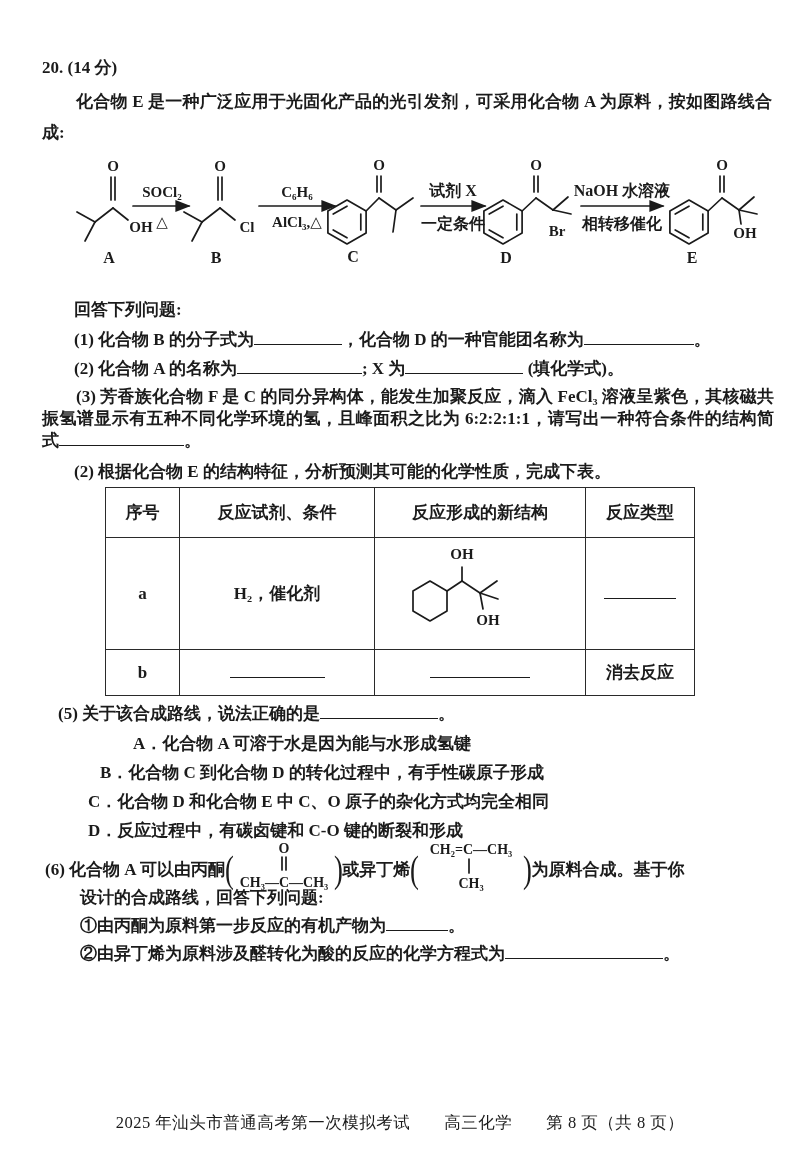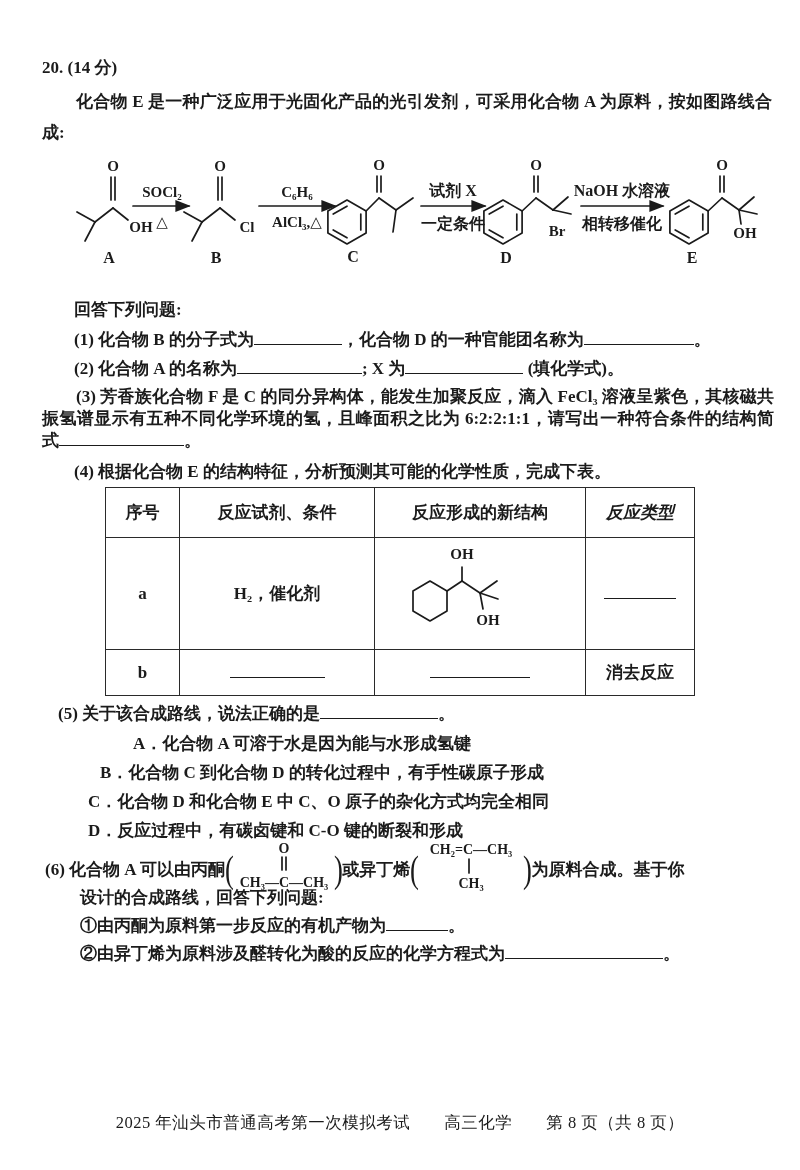--- a/index.html
+++ b/index.html
@@ -150,30 +150,30 @@
 </div>
 
 <div class="abs line" style="left:74px;top:357px;">
   <span>(2) 化合物 A 的名称为</span><span class="bl" style="width:125px;"></span><span>; X 为</span><span class="bl" style="width:118px;"></span><span> (填化学式)。</span>
 </div>
 
 <div class="abs para" style="left:42px;top:386px;width:732px;text-indent:2em;">
   <span>(3) 芳香族化合物 F 是 C 的同分异构体，能发生加聚反应，滴入 FeCl₃ 溶液呈紫色，其核磁共振氢谱显示有五种不同化学环境的氢，且峰面积之比为 6:2:2:1:1，请写出一种符合条件的结构简式</span><span class="bl" style="width:125px;"></span><span>。</span>
 </div>
 
-<div class="abs line" style="left:74px;top:460px;">(4) 根据化合物 E 的结构特征，分析预测其可能的化学性质，完成下表。</div>
+<div class="abs line" style="left:74px;top:460px;">(2) 根据化合物 E 的结构特征，分析预测其可能的化学性质，完成下表。</div>
 
 <div class="abs" style="left:105px;top:487px;">
   <table class="qtable">
     <tbody>
         <tr style="height:50px;">
       <th style="width:73px;">序号</th>
       <th style="width:194px;">反应试剂、条件</th>
       <th style="width:210px;">反应形成的新结构</th>
-      <th style="width:108px;font-style:italic;">反应类型</th>
+      <th style="width:108px;">反应类型</th>
     </tr>
     <tr style="height:112px;">
       <td>a</td>
       <td>H₂，催化剂</td>
       <td>
         <svg width="180" height="100" viewBox="0 0 180 100">
           <polygon class="ring" points="57,50 40,40 23,50 23,70 40,80 57,70"></polygon>
           <line class="bond" x1="57" y1="50" x2="72" y2="40"></line>
           <line class="bond" x1="72" y1="40" x2="72" y2="26"></line>
           <text class="t-atom" x="72" y="18" text-anchor="middle">OH</text>

